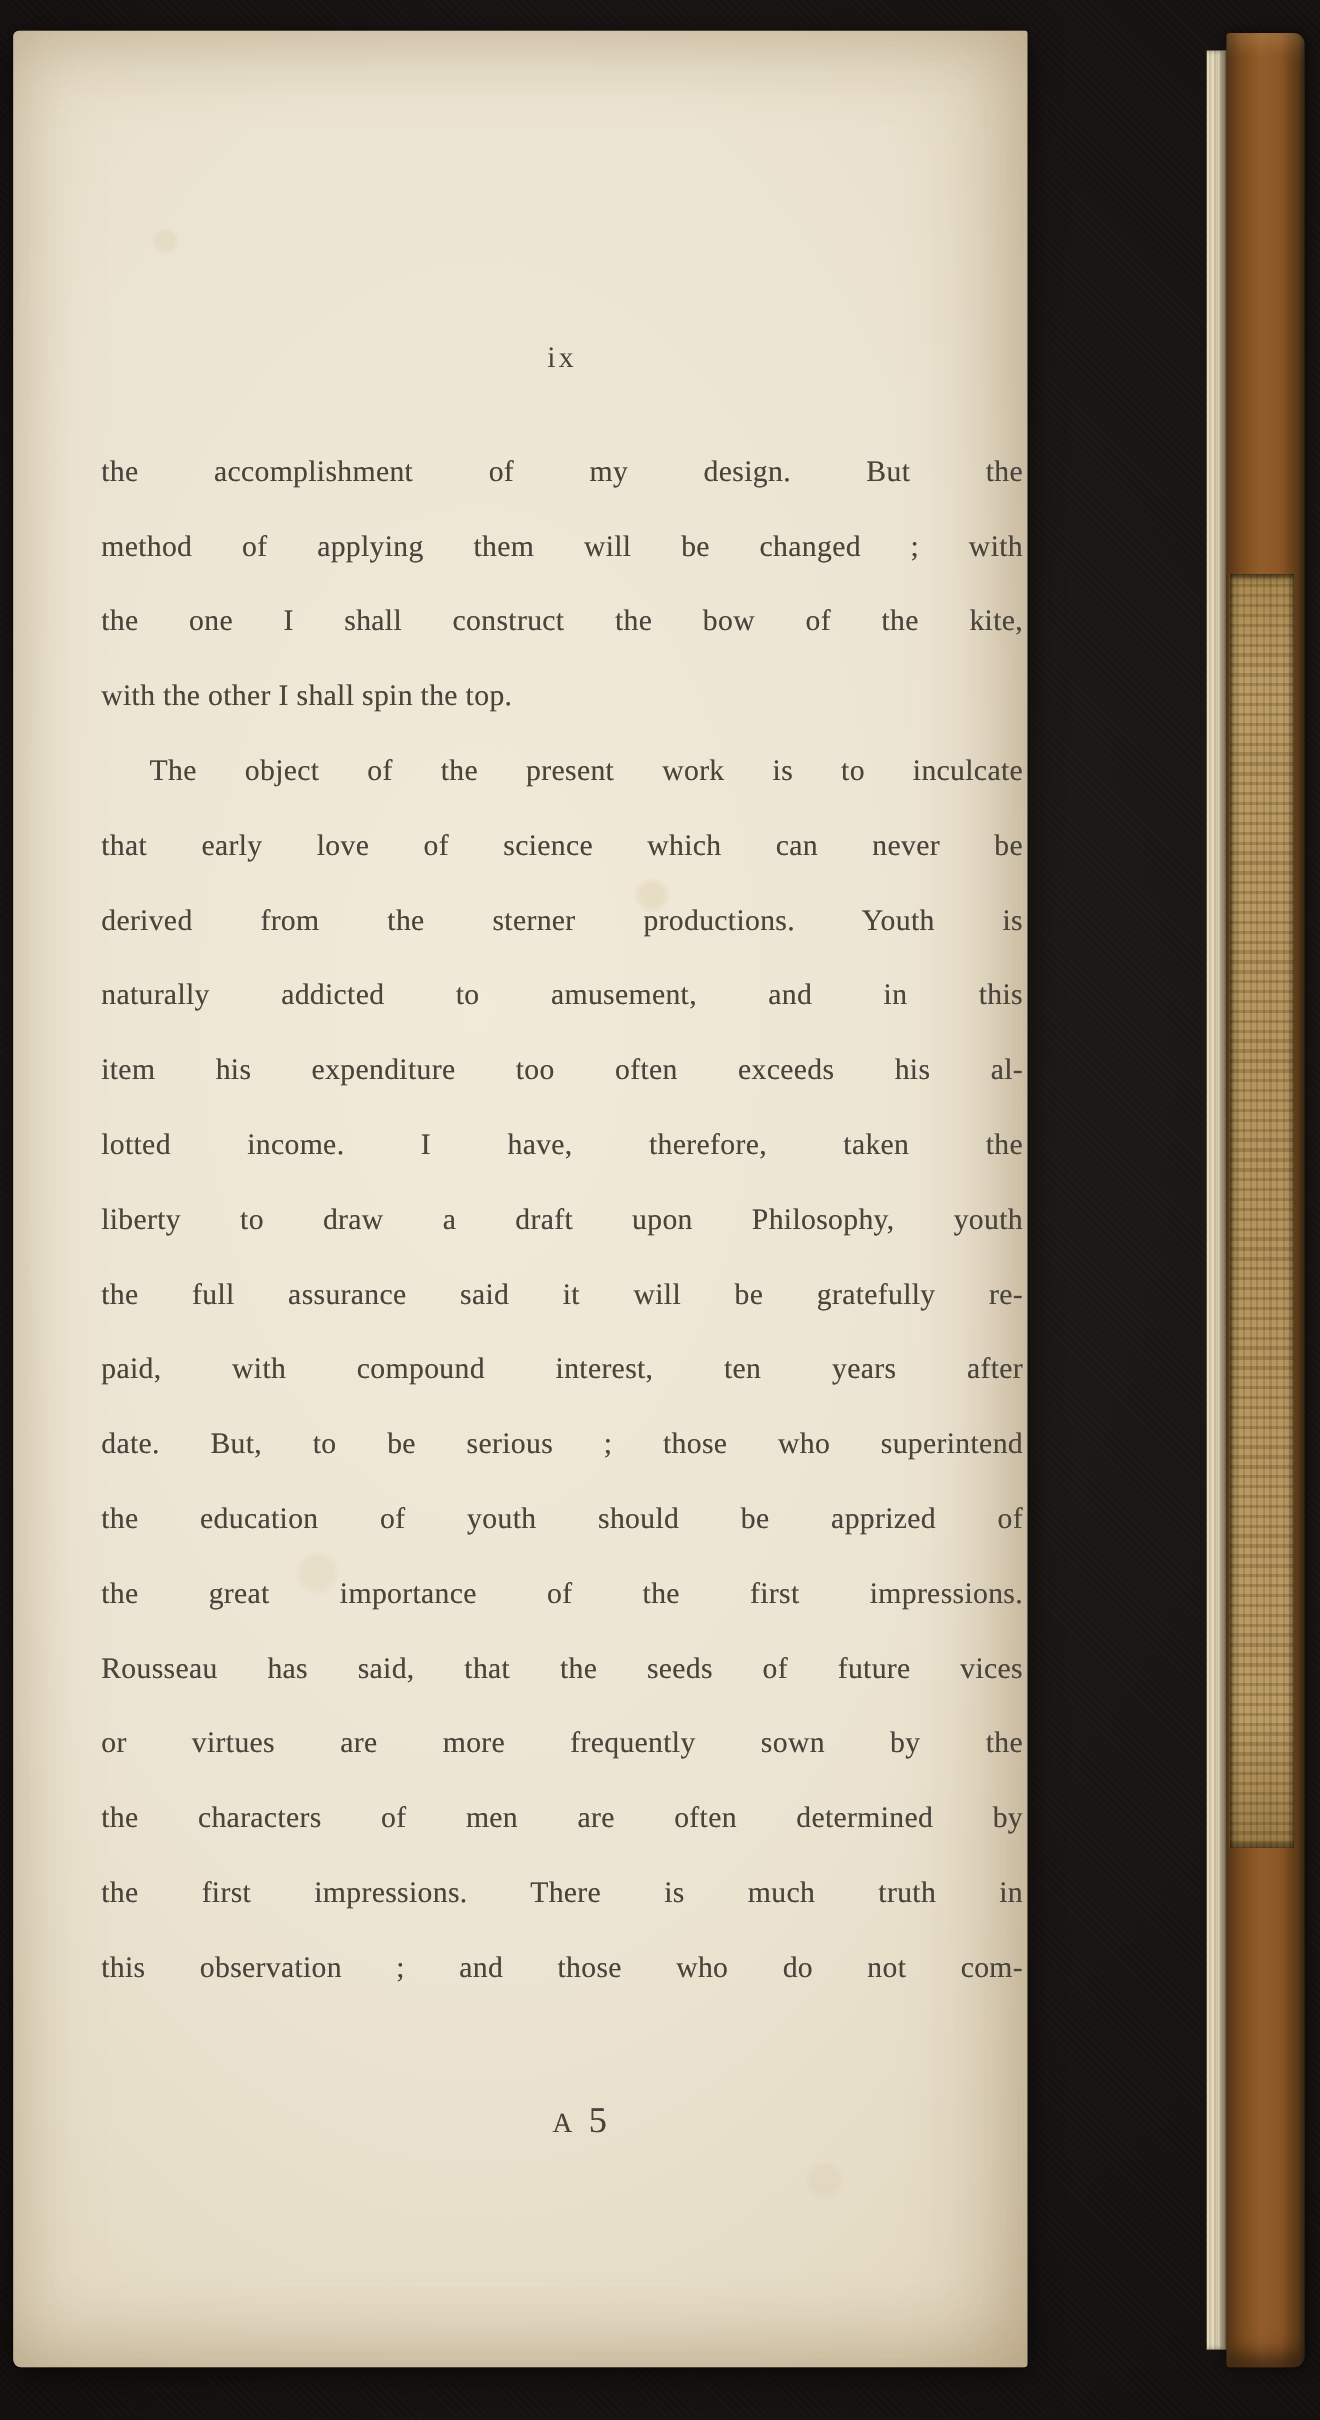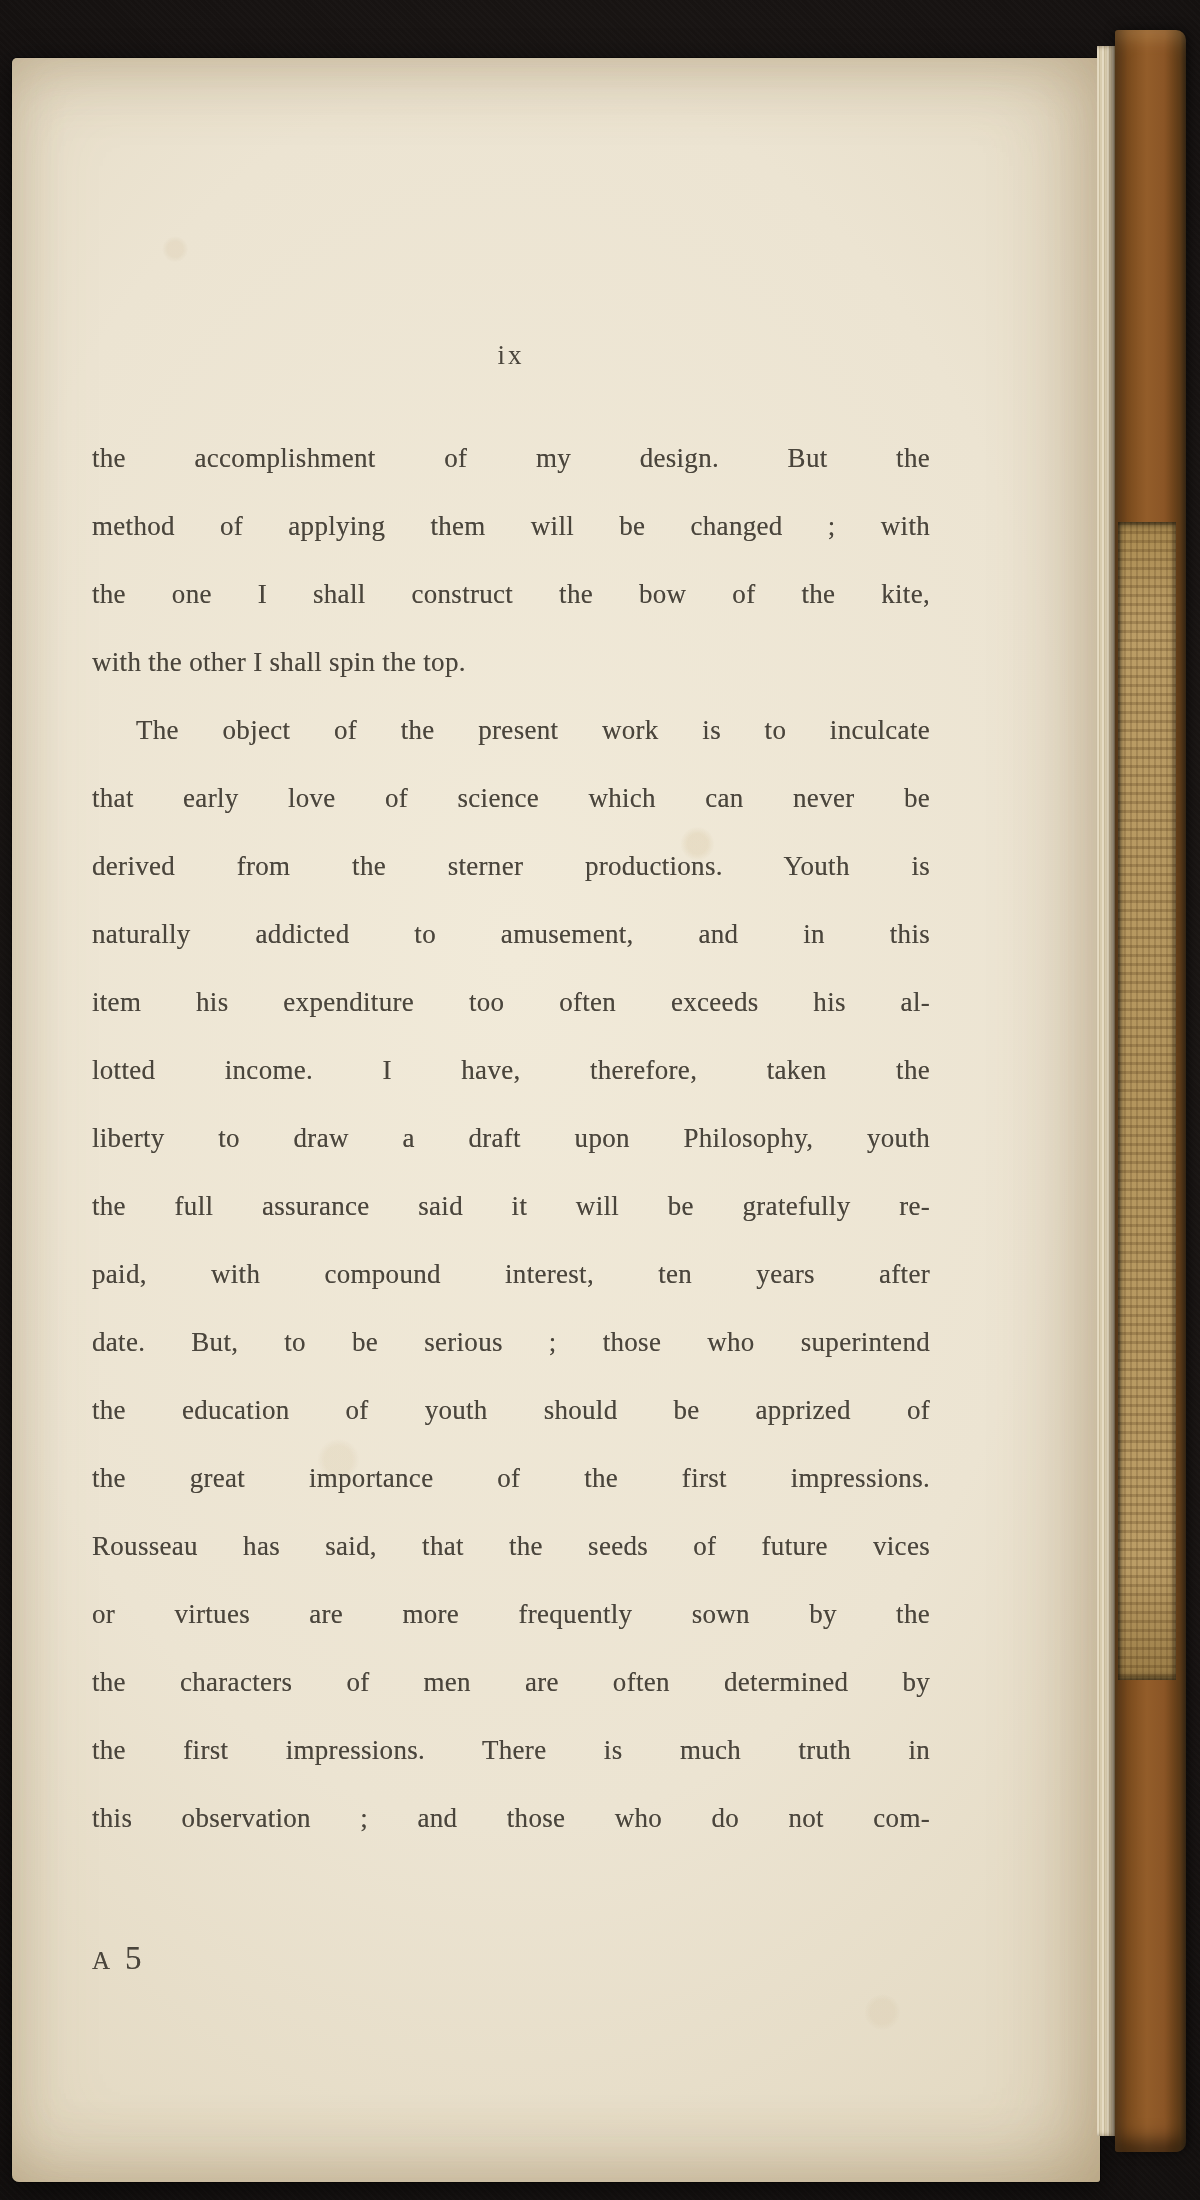--- a/index.html
+++ b/index.html
@@ -14,31 +14,30 @@
   
   .scan {
     position: absolute; inset: 0;
     background:
       repeating-linear-gradient(45deg, rgba(255,255,255,.012) 0 2px, rgba(0,0,0,0) 2px 5px),
       radial-gradient(120% 90% at 50% 45%, #211d19 0%, #171312 55%, #0d0b0a 100%);
   }
 
   
   .page {
-    position: absolute; left: 12px; top: 28px; width: 1088px; height: 2124px;
+    position: absolute; left: 12px; top: 28px; width: 922px; height: 2124px;
     background: radial-gradient(95% 75% at 46% 42%, #f1ead9 0%, #ece4d2 55%, #e3d9c2 88%, #d8ccb0 100%);
     border-radius: 5px 2px 3px 7px;
     box-shadow:
       0 0 0 1px rgba(0,0,0,.35),
       0 6px 30px rgba(0,0,0,.6),
       inset 0 0 90px rgba(150,125,85,.18),
       inset -34px 0 80px rgba(140,110,70,.22),
       inset 0 -22px 55px rgba(150,125,85,.16),
       inset 0 18px 45px rgba(150,125,85,.10);
-    margin-top: 30px;
   }
   .page::before {
     content: ""; position: absolute; inset: 0; border-radius: inherit; pointer-events: none;
     background:
       radial-gradient(circle at 63% 37%, rgba(190,160,100,.15) 0 10px, rgba(190,160,100,0) 17px),
       radial-gradient(circle at 30% 66%, rgba(180,150,95,.09) 0 14px, rgba(180,150,95,0) 21px),
       radial-gradient(circle at 15% 9%, rgba(180,150,95,.10) 0 8px, rgba(180,150,95,0) 13px),
       radial-gradient(circle at 80% 92%, rgba(180,150,95,.08) 0 12px, rgba(180,150,95,0) 18px);
   }
 
@@ -55,22 +54,22 @@
   .line {
     font-size: 27px; line-height: 68px; height: 68px;
     letter-spacing: .3px;
     text-align: justify; text-align-last: justify;
     text-shadow: 0 0 .6px rgba(74,69,60,.55);
   }
   .para-end  { text-align-last: left; }
   .para-start{ text-indent: 44px; }
 
   .signature {
-    position: absolute; left: 80px; top: 1882px; width: 838px;
-    text-align: left; color: var(--ink, #4a453c);
+    position: absolute; left: 96px; top: 1882px; width: 838px;
+    text-align: center; color: var(--ink, #4a453c);
     text-shadow: 0 0 .6px rgba(74,69,60,.55);
   }
   .sig-letter  { font-size: 25px; letter-spacing: 1px; }
   .sig-numeral { font-size: 33px; margin-left: 14px; }
 
   
   .page-edge {
     position: absolute; left: 1097px; top: 46px; width: 18px; height: 2090px;
     background: repeating-linear-gradient(to right, #e6dcc4 0 2px, #c9bc9c 2px 3px, #d8ccae 3px 5px);
     box-shadow: inset -4px 0 5px rgba(60,40,20,.5);

